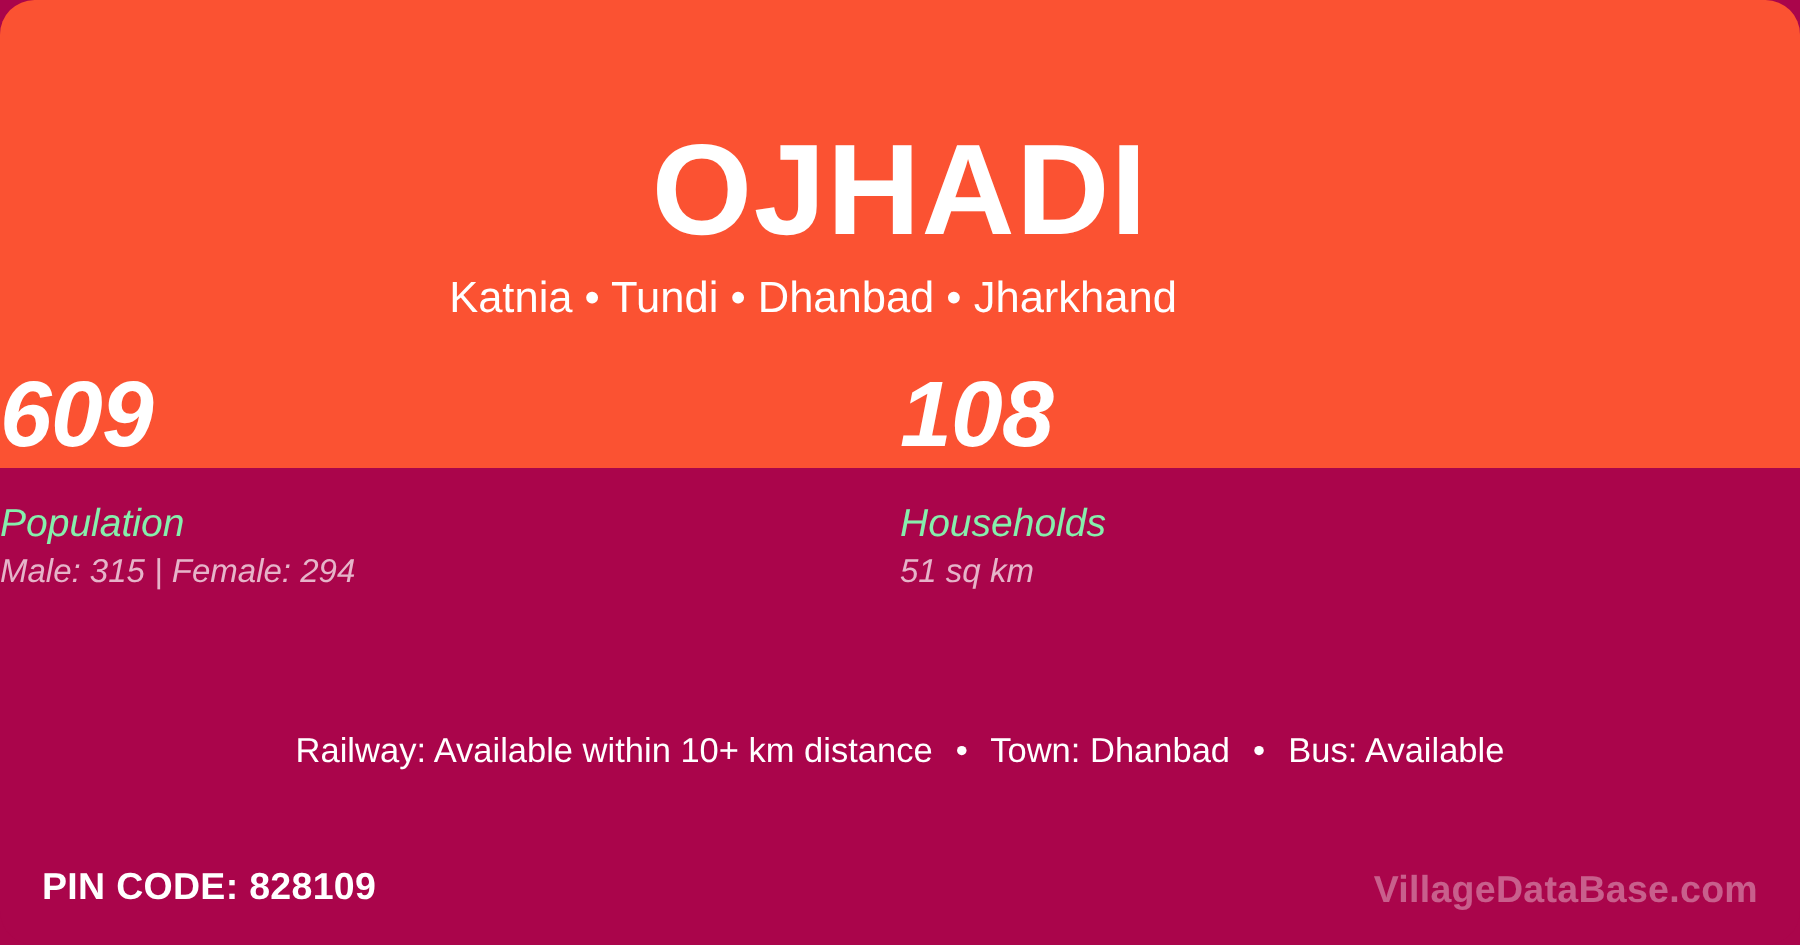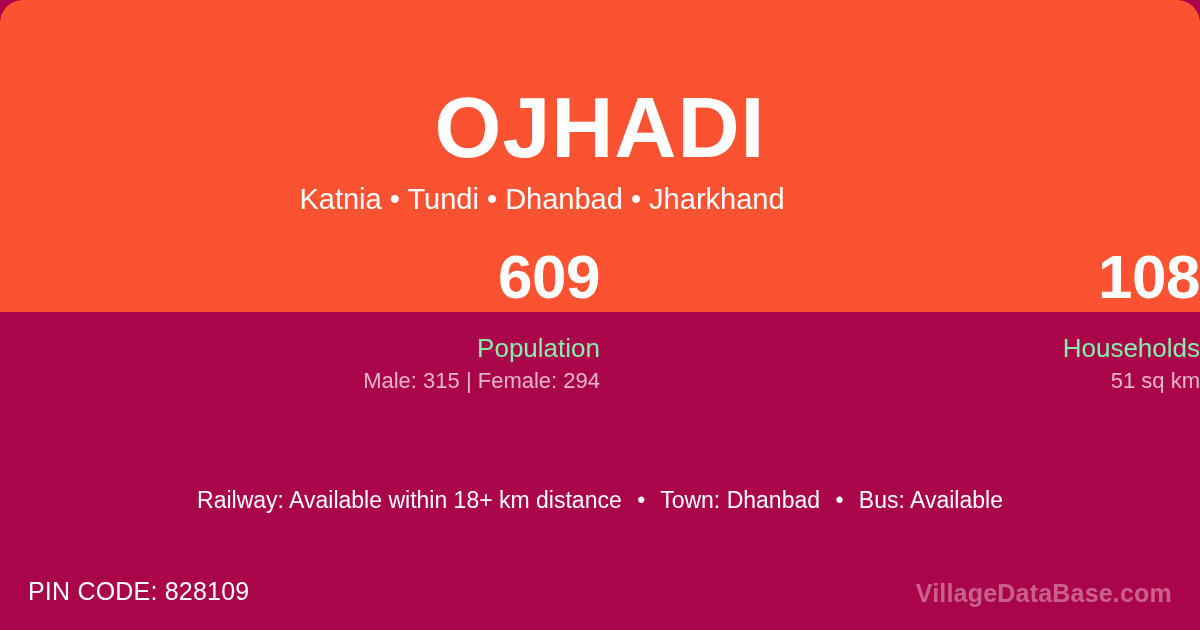--- a/index.html
+++ b/index.html
@@ -69,21 +69,22 @@
   .stats-row {
     position: absolute;
     left: 0;
     top: 243px;
     width: 1200px;
     display: flex;
     flex-direction: row;
   }
   .stat-col {
     flex: 1 1 0;
-    text-align: right;
+    text-align: left;
+    font-style: italic;
   }
   .stat-value {
     font-size: 62px;
     font-weight: bold;
     color: #FFFFFF;
     line-height: 68px;
     letter-spacing: -0.5px;
   }
   .stat-label {
     font-size: 26px;
@@ -124,21 +125,21 @@
     left: 0;
     top: 575px;
     width: 1200px;
     height: 40px;
   }
   .pin-code {
     position: absolute;
     left: 28px;
     top: 0;
     font-size: 25px;
-    font-weight: normal;
+    font-weight: bold;
     color: #FFFFFF;
     line-height: 32px;
     letter-spacing: 0.2px;
   }
   .brand {
     position: absolute;
     right: 28px;
     top: 2px;
     font-size: 25px;
     font-weight: bold;
@@ -170,21 +171,21 @@
     <div class="stat-col">
       <div class="stat-value">108</div>
       <div class="stat-label">Households</div>
       <div class="stat-sub">51 sq km</div>
     </div>
 
 
   </div>
 
   <div class="facilities">
-    <span>Railway: Available within 18+ km distance</span>
+    <span>Railway: Available within 10+ km distance</span>
     <span class="sep">•</span>
     <span>Town: Dhanbad</span>
     <span class="sep">•</span>
     <span>Bus: Available</span>
   </div>
 
   <div class="footer">
     <div class="pin-code">PIN CODE: 828109</div>
     <div class="brand">VillageDataBase.com</div>
   </div>

